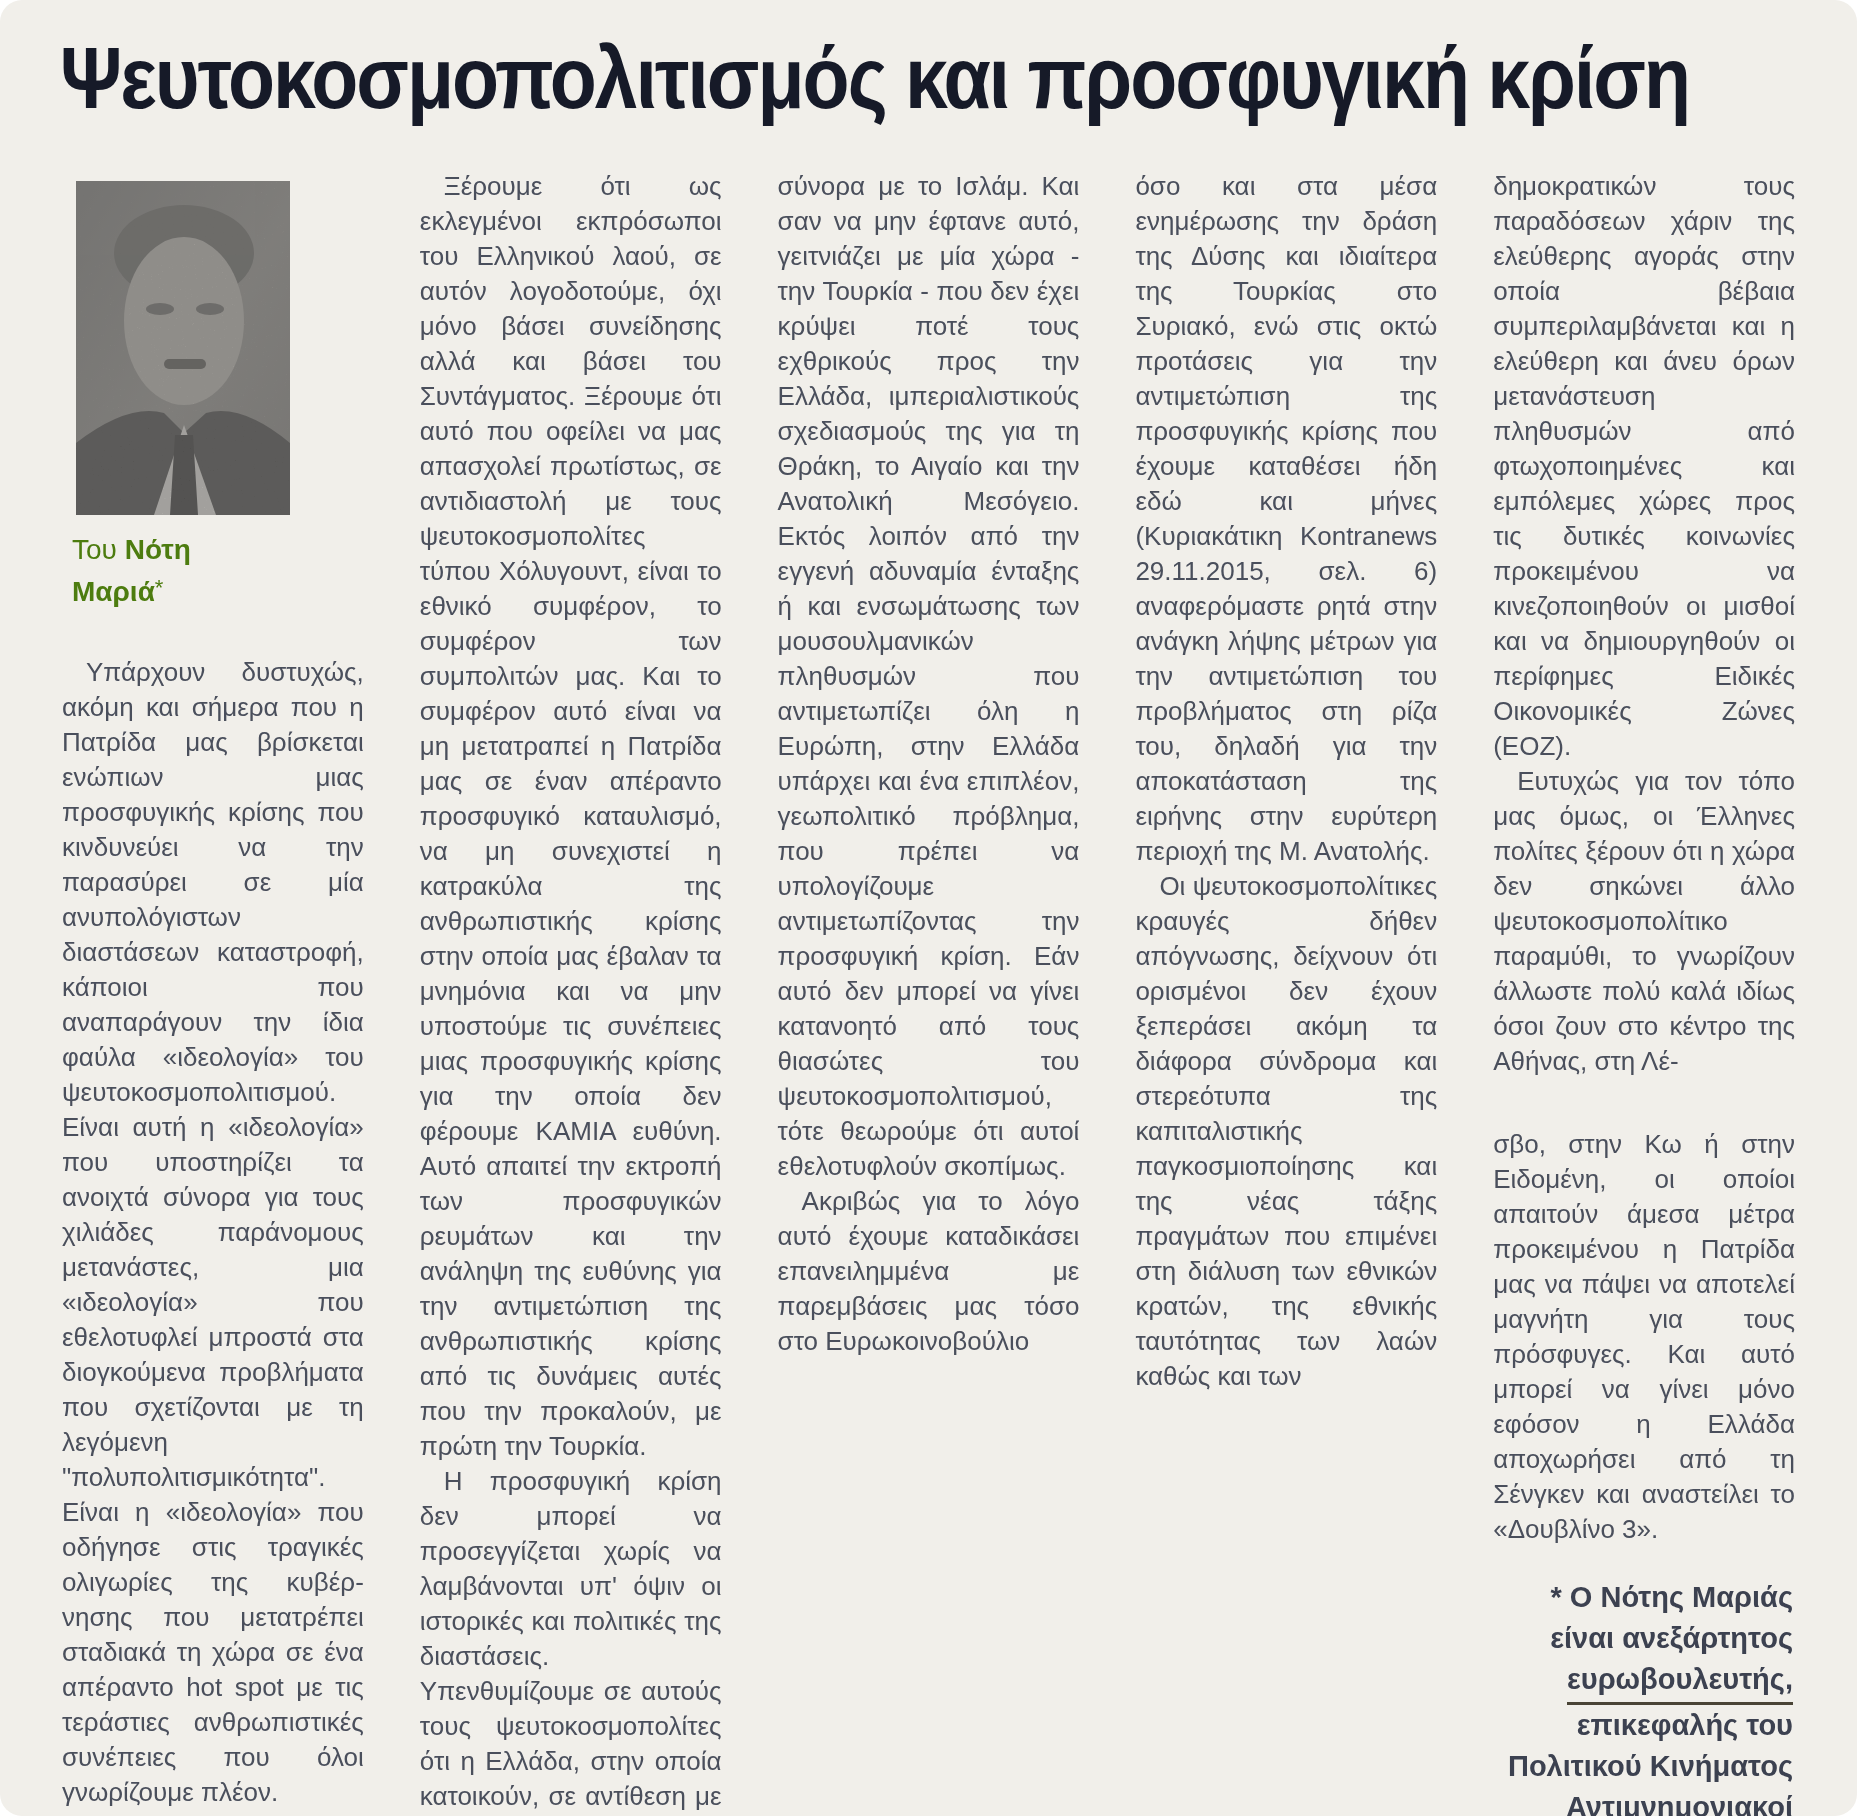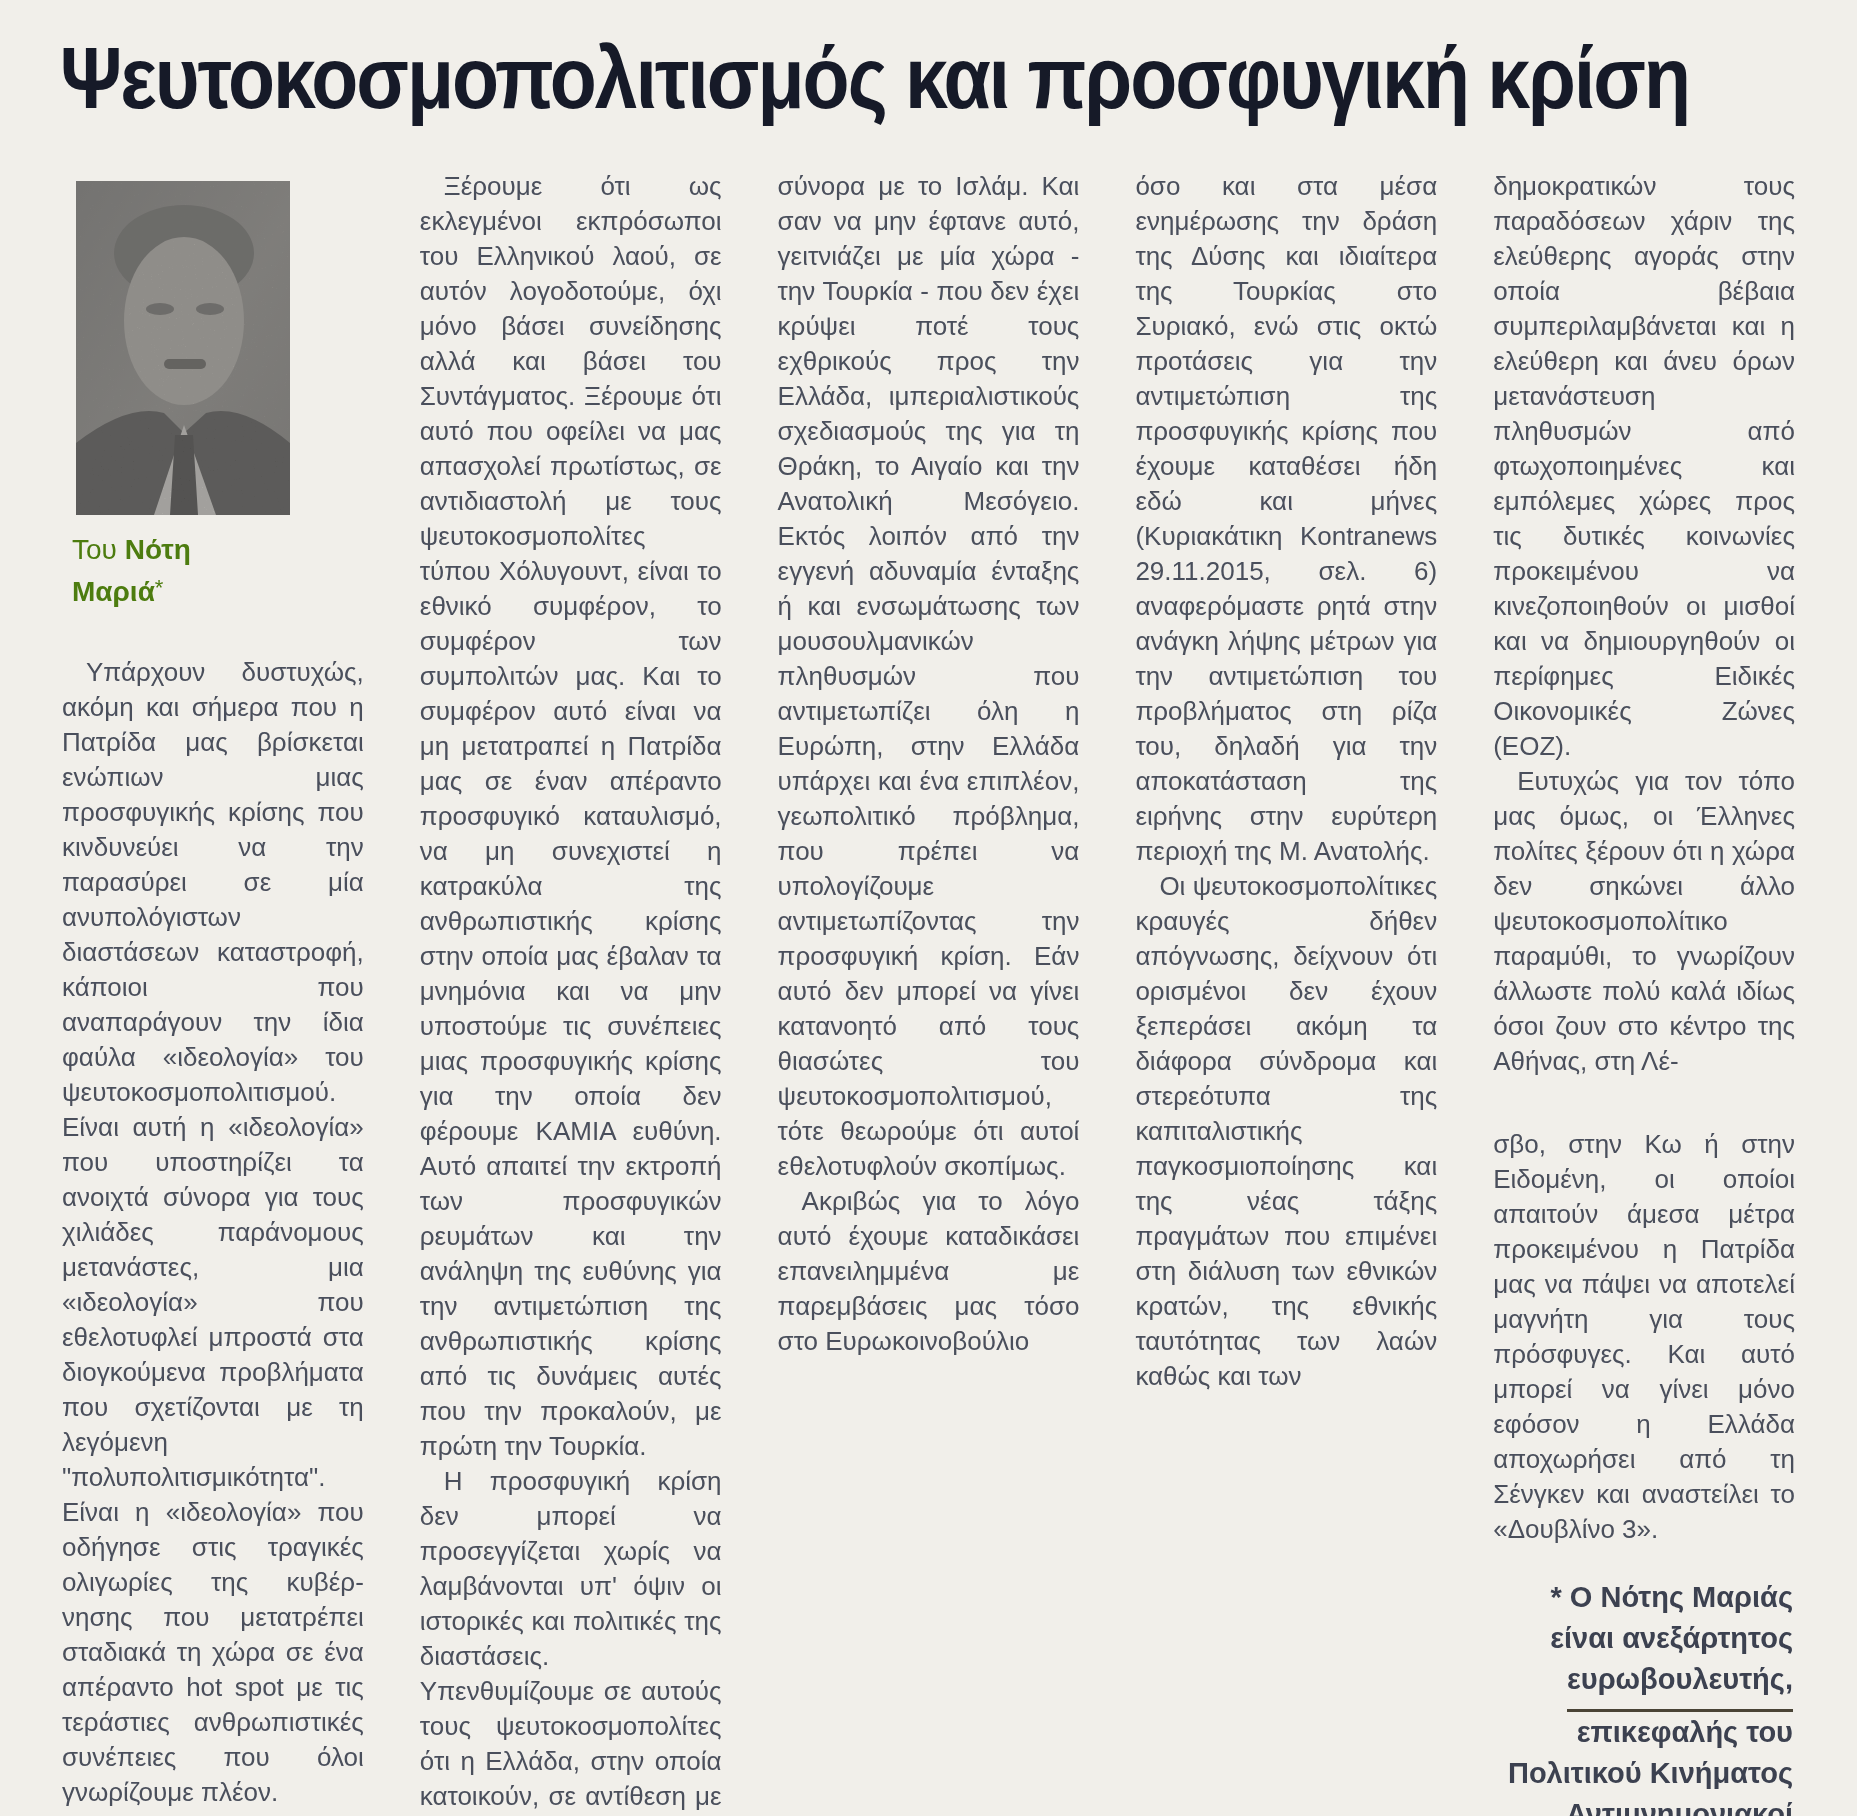--- a/index.html
+++ b/index.html
@@ -3,20 +3,21 @@
 <meta charset="utf-8">
 <style>
   html,body{margin:0;padding:0;}
   .page{
     position:relative;
     width:1857px;height:1816px;
     background:#f1efea;
     overflow:hidden;
     font-family:"Liberation Sans","DejaVu Sans",sans-serif;
     color:#4a4f5c;
+    border-radius:22px;
   }
   .title{
     margin:28px 60px 0 60px;
     font-size:77px;
     font-weight:bold;
     letter-spacing:-2px;
     color:#161a28;
     transform:scaleY(1.12);
     transform-origin:top left;
     white-space:nowrap;
@@ -58,21 +59,21 @@
     font-weight:bold;
     font-size:29px;
     line-height:41px;
     text-align:right;
     color:#3c4150;
     padding-right:2px;
   }
   .bio .u{
     display:inline-block;
     border-bottom:3px solid #4a4436;
-    padding-bottom:13px;
+    padding-bottom:6px;
     line-height:33px;
   }
 </style>
 </head>
 <body>
 
 <div class="page">
 
   <div class="title">Ψευτοκοσμοπολιτισμός και προσφυγική κρίση</div>
 

